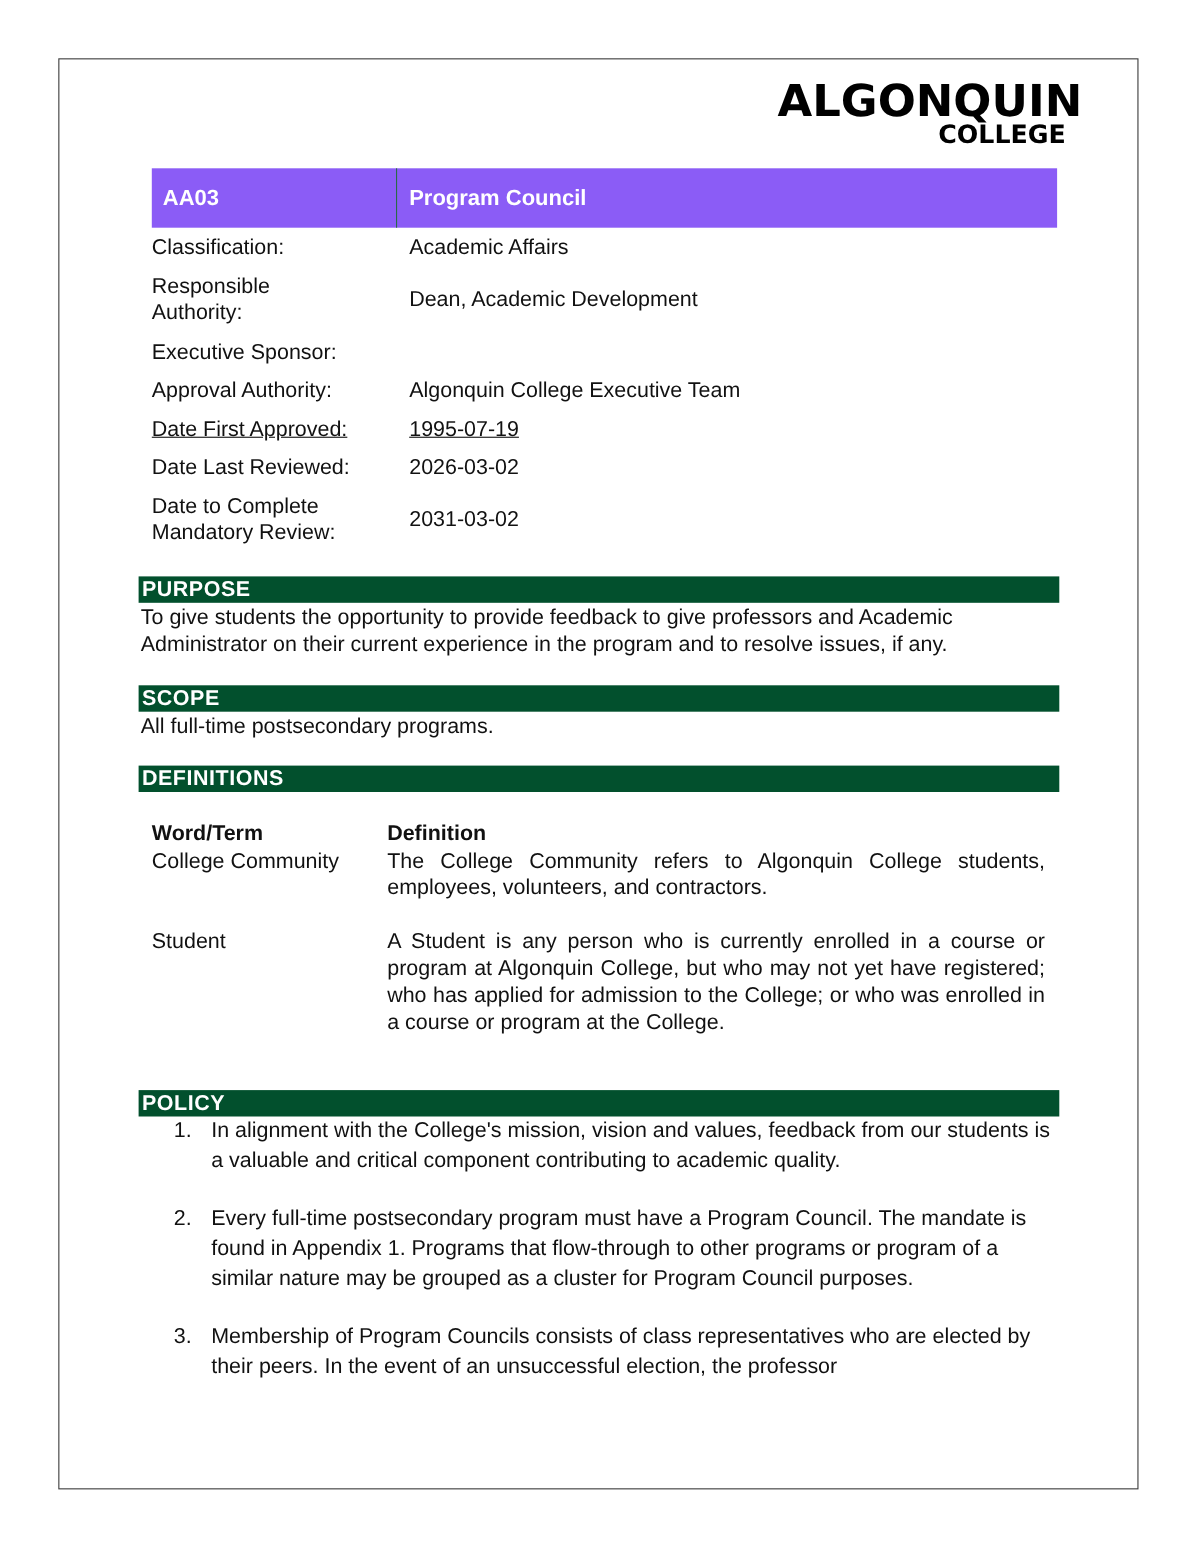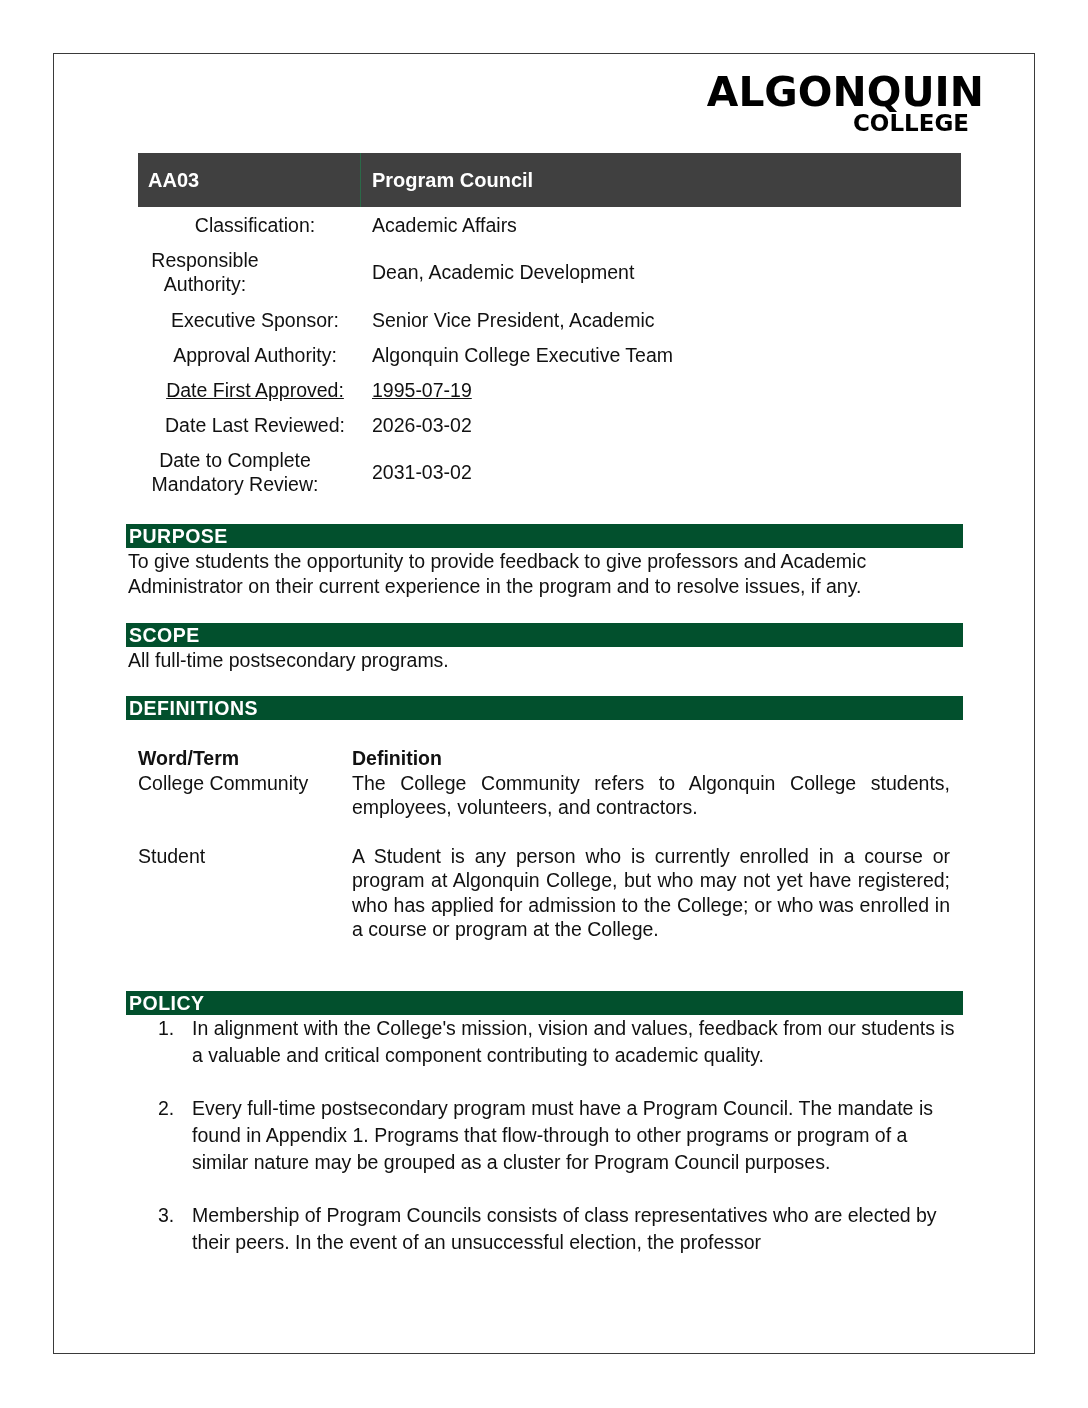--- a/index.html
+++ b/index.html
@@ -17,31 +17,31 @@
       display: block; font-family: "DejaVu Sans", sans-serif; font-weight: bold;
       font-size: 40px; letter-spacing: 0px; line-height: 40px; color: #000;
       transform: scaleX(1.02); transform-origin: right; white-space: nowrap;
     }
     .logo-sub {
       display: block; font-family: "DejaVu Sans", sans-serif; font-weight: bold;
       font-size: 23px; line-height: 22px; color: #000; margin-top: 0px; margin-right: 3px;
     }
     .title-bar {
       position: absolute; left: 138px; top: 153px; width: 823px; height: 54px;
-      background: #404040; display: flex; align-items: center;
+      background: #8b5cf6; display: flex; align-items: center;
     }
     .title-bar .code {
       width: 223px; height: 100%; display: flex; align-items: center; padding-left: 10px;
       border-right: 1px solid #2a6a48;
       color: #fff; font-weight: bold; font-size: 20px;
     }
     .title-bar .name {
       padding-left: 11px; color: #fff; font-weight: bold; font-size: 20px;
     }
-    .meta-table { position: absolute; left: 138px; top: 207px; width: 823px; text-align: center; }
+    .meta-table { position: absolute; left: 138px; top: 207px; width: 823px; }
     .meta-row { display: flex; align-items: center; font-size: 19.5px; line-height: 24px; }
     .meta-row .label { width: 234px; color: #111; }
     .meta-row .value { color: #111; }
     .section-header {
       position: absolute; left: 126px; width: 837px; height: 24px;
       background: #02502d; color: #fff; font-weight: bold; font-size: 19.5px;
       line-height: 24px; padding-left: 3px; letter-spacing: 0.5px;
     }
     .body-text {
       position: absolute; left: 128px; width: 836px; font-size: 19.5px; line-height: 24.5px; color: #111;
@@ -75,21 +75,20 @@
   <div class="meta-row" style="height:35px;">
     <div class="label">Classification:</div>
     <div class="value">Academic Affairs</div>
   </div>
   <div class="meta-row" style="height:60px;">
     <div class="label" style="width:234px; padding-right:100px;">Responsible Authority:</div>
     <div class="value">Dean, Academic Development</div>
   </div>
   <div class="meta-row" style="height:35px;">
     <div class="label">Executive Sponsor:</div>
-    <div class="value">Senior Vice President, Academic</div>
   </div>
   <div class="meta-row" style="height:35px;">
     <div class="label">Approval Authority:</div>
     <div class="value">Algonquin College Executive Team</div>
   </div>
   <div class="meta-row" style="height:35px;text-decoration:underline;">
     <div class="label">Date First Approved:</div>
     <div class="value">1995-07-19</div>
   </div>
   <div class="meta-row" style="height:35px;">

